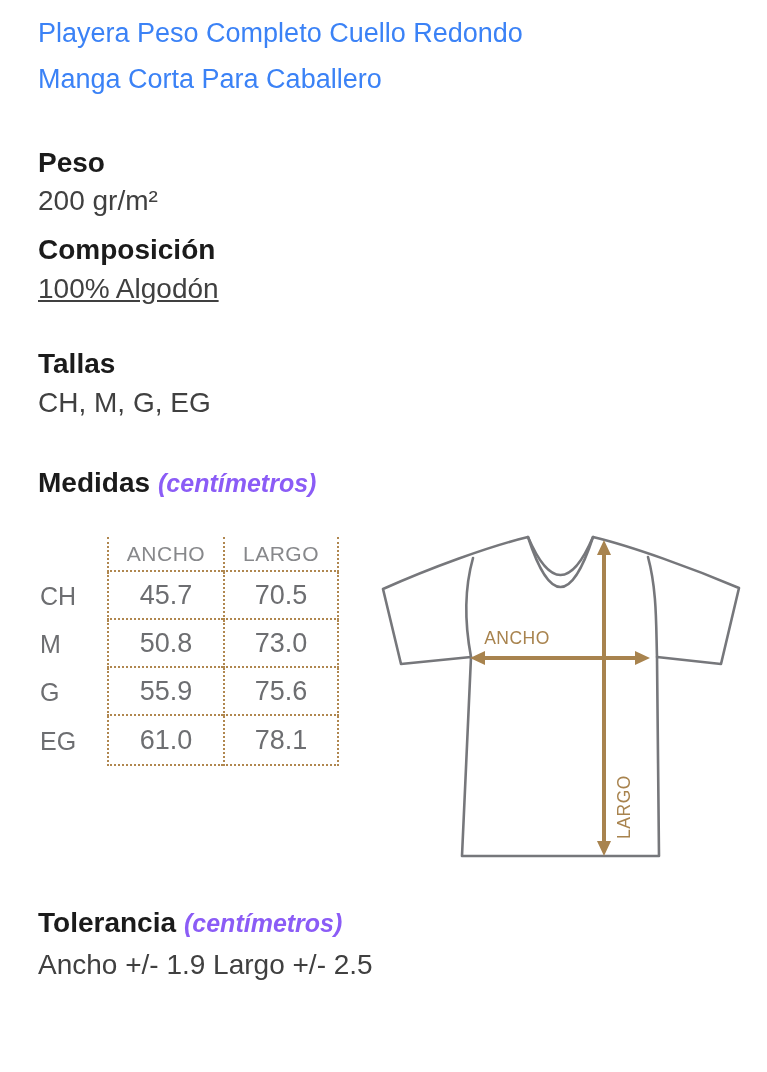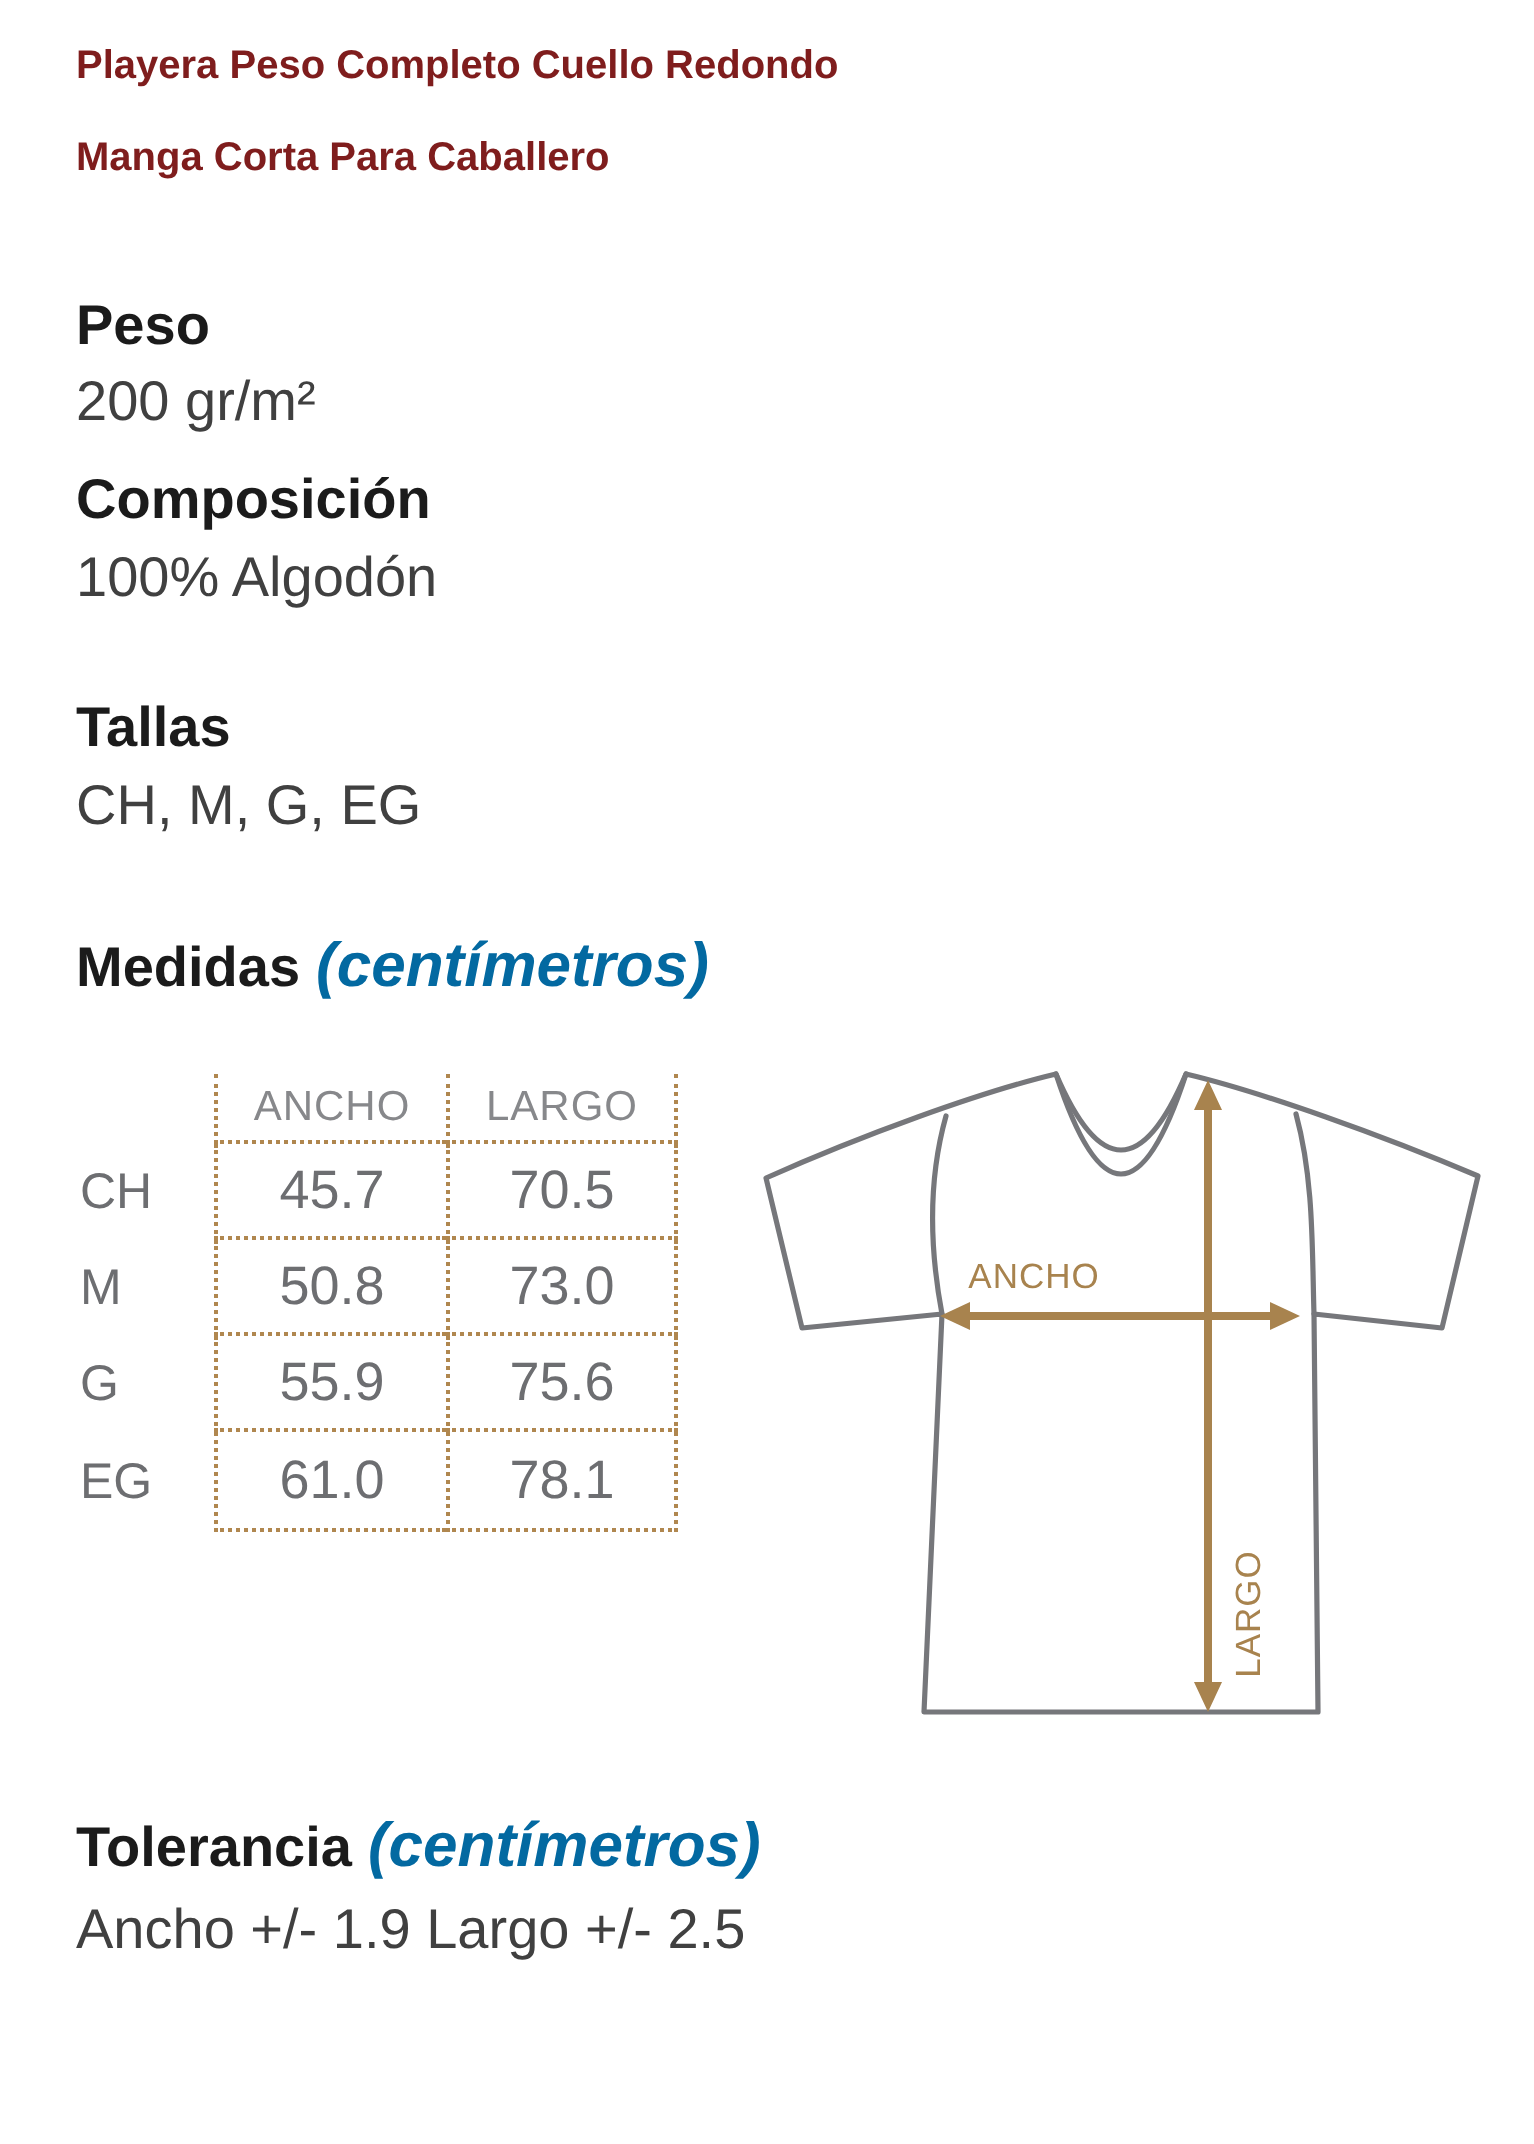--- a/index.html
+++ b/index.html
@@ -6,36 +6,36 @@
   html,body { background:#ffffff; }
   body {
     width:767px; height:1072px; position:relative; overflow:hidden;
     font-family:"Liberation Sans", sans-serif;
   }
   .abs { position:absolute; }
 
   
   .title {
     left:38px; top:10px; width:700px;
-    font-size:20px; font-weight:bold; color:#7f1d1d; line-height:46px;
+    font-size:27px; font-weight:normal; color:#3b82f6; line-height:46px;
   }
   .h-bold { font-size:28px; font-weight:bold; color:#1b1b1b; line-height:30px; }
   .gray-text { font-size:28px; color:#404040; line-height:30px; }
 
   .peso-label        { left:38px; top:148px; }
   .peso-value        { left:38px; top:186px; }
   .composicion-label { left:38px; top:235px; }
-  .composicion-value { left:38px; top:274px; }
+  .composicion-value { left:38px; top:274px;text-decoration:underline; }
   .tallas-label      { left:38px; top:349px; }
   .tallas-value      { left:38px; top:388px; }
   .medidas-head      { left:38px; top:468px; }
   .tolerancia-head   { left:38px; top:908px;text-align:center; }
   .tolerancia-value  { left:38px; top:950px;text-align:right; }
 
-  .unit-note { font-style:italic; font-size:31px; font-weight:bold; color:#0369a1; margin-left:8px; }
+  .unit-note { font-style:italic; font-size:25px; font-weight:bold; color:#8b5cf6; margin-left:8px; }
 
   
   .size-table {
     left:40px; top:537px;
     display:grid;
     grid-template-columns:67px 116px 116px;
     grid-template-rows:35px 48px 48px 48px 50px;
   }
   .cell { display:flex; align-items:center; justify-content:center; }
   .cell.rowlab {

